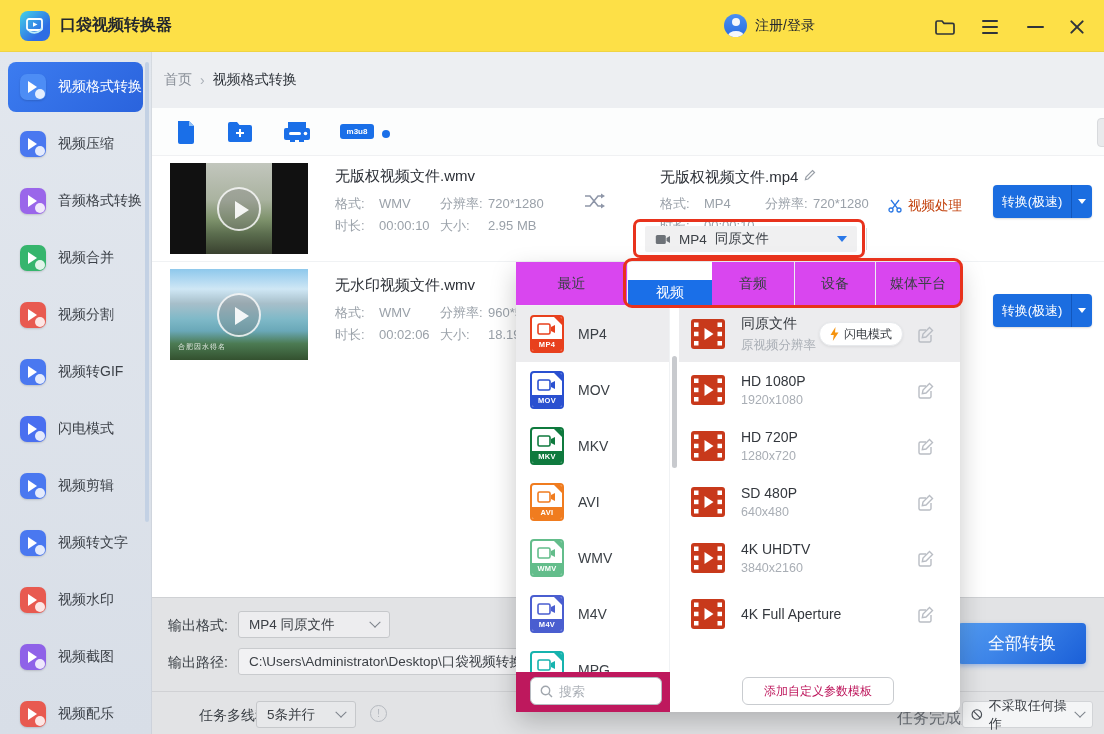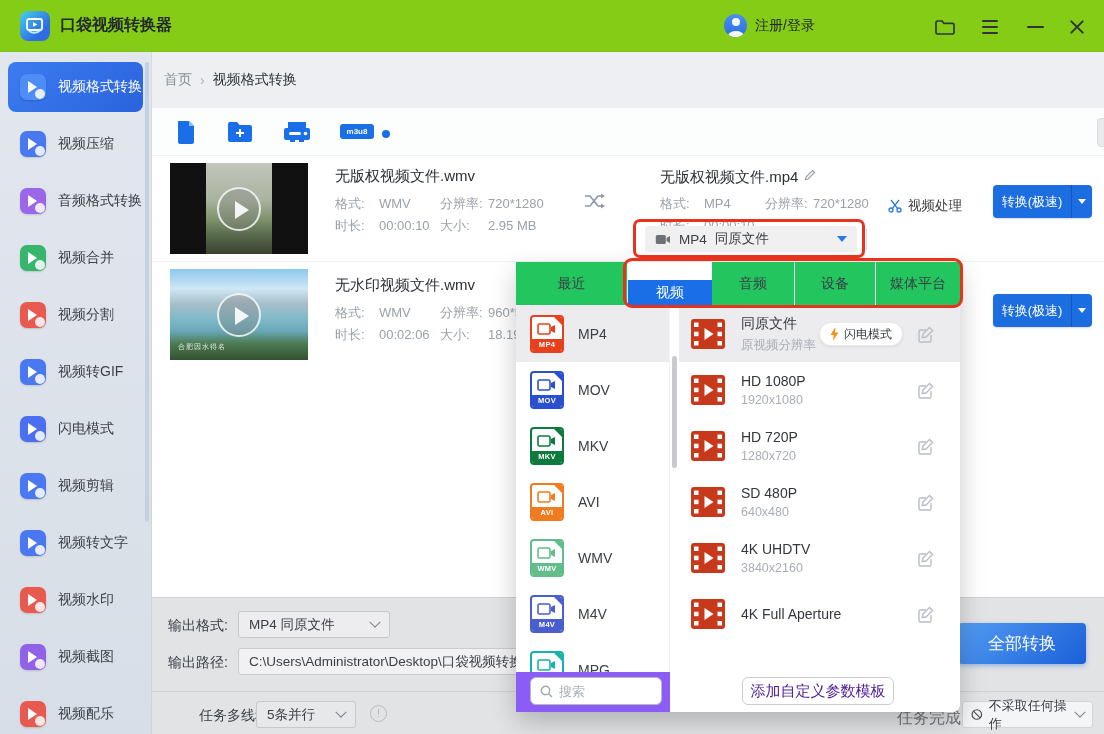--- a/index.html
+++ b/index.html
@@ -1,20 +1,20 @@
 <!DOCTYPE html>
 <html><head>
 <meta charset="utf-8">
 <style>
   * { margin:0; padding:0; box-sizing:border-box; }
   html,body { width:1104px; height:734px; overflow:hidden; }
   body { font-family:"Liberation Sans","DejaVu Sans",sans-serif; background:#d4d6d9; position:relative; }
 
   
-  .titlebar { position:absolute; left:0; top:0; width:1104px; height:52px; background:#84cc16; border-bottom:1px solid rgba(0,0,0,.05);padding-left:26px; }
+  .titlebar { position:absolute; left:0; top:0; width:1104px; height:52px; background:#fde047; border-bottom:1px solid rgba(0,0,0,.05);padding-left:26px; }
   .app-icon { position:absolute; left:20px; top:11px; width:30px; height:30px; border-radius:8px; background:linear-gradient(135deg,#45d2e8 0%,#2e6de4 70%); display:flex; align-items:center; justify-content:center; }
   .app-title { position:absolute; left:60px; top:15px; font-size:16px; font-weight:bold; color:#23272e; }
   .login-wrap { position:absolute; left:724px; top:14px; display:flex; align-items:center; gap:8px; cursor:pointer; }
   .avatar { width:23px; height:23px; border-radius:50%; background:linear-gradient(180deg,#4b90f2,#2a6ce0); position:relative; overflow:hidden; }
   .avatar .head { position:absolute; left:7.5px; top:4px; width:8px; height:8px; border-radius:50%; background:#f5f7fa; }
   .avatar .body { position:absolute; left:3.5px; bottom:-4px; width:16px; height:10px; border-radius:50%; background:#f5f7fa; }
   .login-label { font-size:14px; color:#23272e; }
   .tb-btn { position:absolute; top:14px; width:26px; height:26px; display:flex; align-items:center; justify-content:center; cursor:pointer; }
   .bar { display:block; width:16px; height:2px; background:#2f343a; border-radius:1px; }
   .hamburger { display:flex; flex-direction:column; gap:4px; }
@@ -61,56 +61,56 @@
   .fname { position:absolute; font-size:15px; color:#2b2f36; }
   .metaline { position:absolute; font-size:13px; color:#9aa1a9; white-space:nowrap; }
   .ml1 { display:inline-block; width:44px; }
   .mv1 { display:inline-block; width:61px; }
   .ml2 { display:inline-block; width:48px; }
   .edit-pen { margin-left:6px; vertical-align:1px; }
   .swap-ic { position:absolute; left:431px; top:36px; }
   .tsel { position:absolute; left:493px; top:70px; width:212px; height:26px; background:#f0f0f1; border-radius:2px; display:flex; align-items:center; gap:8px; padding:0 10px; font-size:13.5px; color:#3c4046; cursor:pointer; }
   .tri-down { width:0; height:0; border-left:5px solid transparent; border-right:5px solid transparent; border-top:6px solid #2a78e8; margin-left:auto; }
   .vdiv { position:absolute; left:714px; top:72px; width:1px; height:22px; background:#d9dbde; }
-  .process-link { position:absolute; left:736px; top:41px; display:flex; align-items:center; gap:6px; font-size:13.5px; color:#404040; cursor:pointer; }
+  .process-link { position:absolute; left:736px; top:41px; display:flex; align-items:center; gap:6px; font-size:13.5px; color:#c2410c; cursor:pointer; }
   .conv-btn { position:absolute; left:841px; display:flex; height:33px; border-radius:4px; overflow:hidden; cursor:pointer; box-shadow:0 1px 2px rgba(0,0,0,.15); }
   .conv-main { width:78px; background:#1b6de0; color:#fff; font-size:13px; display:flex; align-items:center; justify-content:center; }
   .conv-arrow { width:21px; background:#1b6de0; border-left:1px solid #1257bd; display:flex; align-items:center; justify-content:center; }
   .conv-arrow i { width:0; height:0; border-left:4.5px solid transparent; border-right:4.5px solid transparent; border-top:5.5px solid #fff; }
 
   
   .panel { position:absolute; left:364px; top:210px; width:444px; height:450px; background:#fff; border-radius:0 0 8px 8px; box-shadow:0 10px 26px rgba(0,0,0,.22); z-index:30; }
   .ptabs { display:flex; height:44px; border-bottom:1px solid #eef0f2; }
-  .ptab { display:flex; align-items:center; justify-content:center; font-size:14px; color:#3b4046; cursor:pointer; border-right:1px solid #eceef0; background:#22c55e; }
+  .ptab { display:flex; align-items:center; justify-content:center; font-size:14px; color:#3b4046; cursor:pointer; border-right:1px solid #eceef0; background:#d946ef; }
   .ptab:last-child { border-right:none; }
   .ptab.active { background:#1a6fe8; color:#fff; border-right:none; }
   .pbody { position:relative; height:406px; overflow:hidden; }
   .fmt-col { position:absolute; left:0; top:0; width:154px; height:406px; border-right:1px solid #f0f2f4; }
   .fmt-item { height:56px; display:flex; align-items:center; gap:14px; padding-left:14px; cursor:pointer; }
   .fmt-item.selected { background:#ececee; }
   .fmt-label { font-size:14px; color:#3b4046; }
   .fmt-icon { position:relative; width:34px; height:38px; background:#fff; border:2px solid var(--c); border-radius:4px; overflow:hidden; flex:none; }
   .fmt-icon .fold { position:absolute; right:-1px; top:-1px; width:0; height:0; border-top:10px solid var(--c); border-left:10px solid transparent; }
   .fmt-icon svg { position:absolute; left:5px; top:5px; }
   .fmt-tag { position:absolute; left:0; bottom:0; width:100%; height:12px; background:var(--c); color:#fff; font-size:7.5px; font-weight:bold; text-align:center; line-height:12px; letter-spacing:.3px; }
   .pscroll { position:absolute; left:156px; top:50px; width:5px; height:112px; background:#c8cace; border-radius:3px; }
   .res-col { position:absolute; left:163px; top:0; right:0; height:406px; }
   .res-item { position:relative; height:56px; display:flex; align-items:center; gap:16px; padding-left:12px; cursor:pointer; }
   .res-item.selected { background:#ececee; }
   .res-txt .t { font-size:14px; color:#33373d; }
   .res-txt .s { font-size:12.5px; color:#a9aeb5; margin-top:4px; }
   .film-ic { flex:none; }
   .edit-sq { position:absolute; right:26px; top:20px; cursor:pointer; }
   .flash-badge { position:absolute; left:140px; top:16px; height:24px; display:flex; align-items:center; gap:5px; padding:0 10px; background:#fff; border:1px solid #e7e9ec; border-radius:12px; box-shadow:0 1px 3px rgba(0,0,0,.08); font-size:12px; color:#3c4046; }
-  .search-mask { position:absolute; left:0; bottom:0; width:154px; height:40px; background:#8b5cf6; }
+  .search-mask { position:absolute; left:0; bottom:0; width:154px; height:40px; background:#be185d; }
   .search-box { position:absolute; left:14px; bottom:7px; width:132px; height:28px; border:1px solid #b7bbc1; border-radius:6px; background:#fff; display:flex; align-items:center; gap:6px; padding:0 9px; }
   .search-box input { border:none; outline:none; width:90px; font-size:13px; color:#3c4046; font-family:inherit; background:transparent; }
   .search-box input::placeholder { color:#a9aeb5; }
   .tpl-mask { position:absolute; left:163px; right:0; bottom:0; height:40px; background:#fff; border-radius:0 0 8px 0; }
-  .tpl-btn { position:absolute; left:63px; top:5px; width:152px; height:28px; background:#fff; border:1px solid #c9ccd0; border-radius:6px; font-size:15px; color:#4c1d95; display:flex; align-items:center; justify-content:center; cursor:pointer; }
+  .tpl-btn { position:absolute; left:63px; top:5px; width:152px; height:28px; background:#fff; border:1px solid #c9ccd0; border-radius:6px; font-size:12px; color:#be185d; display:flex; align-items:center; justify-content:center; cursor:pointer; }
 
   
   .anno { position:absolute; border:3px solid #e8321c; border-radius:7px; z-index:50; pointer-events:none; }
   .anno1 { left:481px; top:167px; width:232px; height:39px; }
   .anno2 { left:471px; top:206px; width:340px; height:50px; border-radius:9px; }
 
   
   .footer { position:absolute; left:0; top:545px; width:952px; height:137px; background:#e2e3e5; border-top:1px solid #cfd1d4; }
   .f-label { position:absolute; font-size:14px; color:#3b4046; }
   .f-select { position:absolute; height:27px; border:1px solid #c6c8cb; border-radius:3px; background:#ededef; display:flex; align-items:center; padding:0 10px; font-size:13.5px; color:#3c4046; cursor:pointer; }

